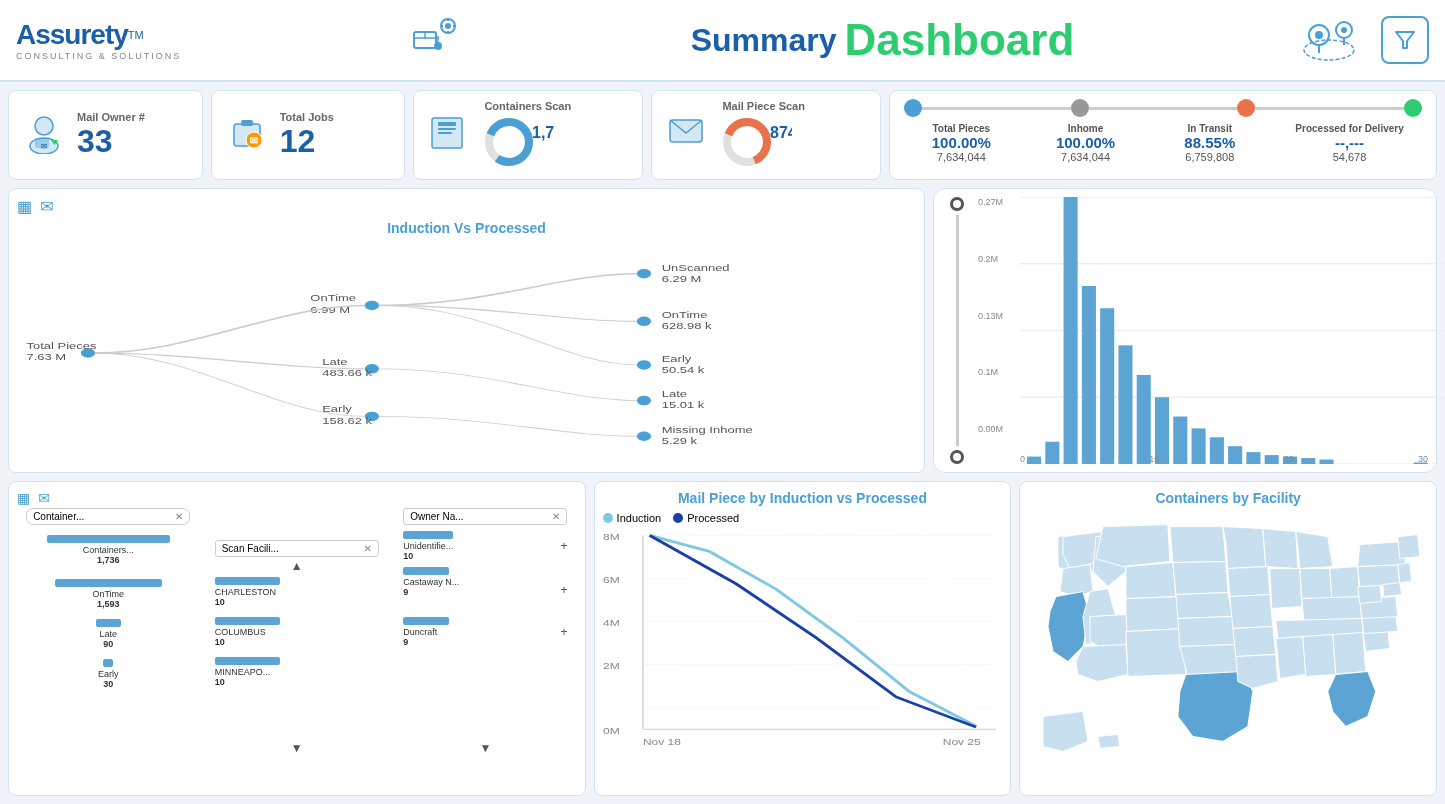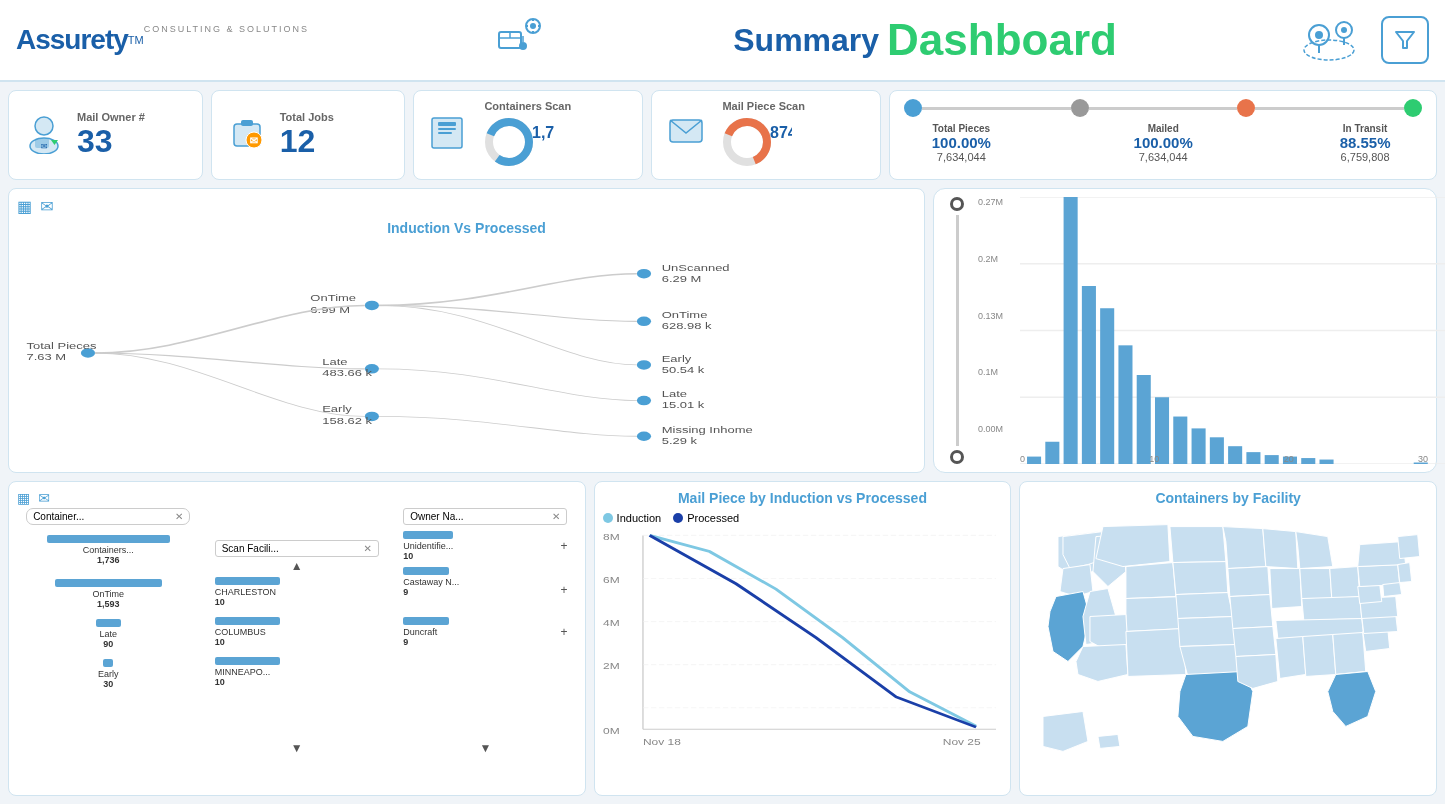--- a/index.html
+++ b/index.html
@@ -8,21 +8,21 @@
     
     .header {
       background: white;
       border-bottom: 2px solid #d0e4f0;
       display: flex;
       align-items: center;
       justify-content: space-between;
       padding: 6px 16px;
       height: 82px;
     }
-    .logo-area { display: flex; flex-direction: row; }
+    .logo-area { display: flex; flex-direction: column; }
     .logo-text { font-size: 28px; font-weight: 900; color: #1a5fa8; letter-spacing: -1px; }
     .logo-tm { font-size: 11px; vertical-align: super; color: #1a5fa8; }
     .logo-subtitle { font-size: 9px; color: #888; letter-spacing: 2px; text-transform: uppercase; }
     .header-title-summary { color: #1a5fa8; font-weight: 700; }
     .header-title-dashboard { color: #2ecc71; font-weight: 700; }
     .filter-btn {
       width: 48px; height: 48px; border: 2px solid #4a9fd4; border-radius: 8px;
       background: white; display: flex; align-items: center; justify-content: center;
       cursor: pointer; font-size: 22px; color: #4a9fd4;
     }
@@ -182,28 +182,33 @@
         <div style="flex:1;height:3px;background:#ccc;"></div>
         <div style="width:18px;height:18px;border-radius:50%;background:#2ecc71;"></div>
       </div>
       <div style="display:flex;justify-content:space-between;">
         <div style="text-align:center;width:22%;">
           <div style="font-size:10px;color:#555;font-weight:600;">Total Pieces</div>
           <div style="font-size:15px;font-weight:700;color:#1a5fa8;">100.00%</div>
           <div style="font-size:11px;color:#555;">7,634,044</div>
         </div>
         <div style="text-align:center;width:22%;">
-          <div style="font-size:10px;color:#555;font-weight:600;">Mailed</div>
+          <div style="font-size:10px;color:#555;font-weight:600;">Inhome</div>
           <div style="font-size:15px;font-weight:700;color:#1a5fa8;">100.00%</div>
           <div style="font-size:11px;color:#555;">7,634,044</div>
         </div>
         <div style="text-align:center;width:22%;">
           <div style="font-size:10px;color:#555;font-weight:600;">In Transit</div>
           <div style="font-size:15px;font-weight:700;color:#1a5fa8;">88.55%</div>
           <div style="font-size:11px;color:#555;">6,759,808</div>
+        </div>
+        <div style="text-align:center;width:28%;">
+          <div style="font-size:10px;color:#555;font-weight:600;">Processed for Delivery</div>
+          <div style="font-size:15px;font-weight:700;color:#1a5fa8;">--,---</div>
+          <div style="font-size:11px;color:#555;">54,678</div>
         </div>
       </div>
     </div>
 
   </div>
 
   <div style="display:flex;gap:8px;flex:1;min-height:0;">
 
     <div style="background:white;border:1px solid #d0e4f0;border-radius:8px;flex:1.85;padding:8px;position:relative;overflow:hidden;">
       <div style="display:flex;gap:8px;margin-bottom:4px;">

